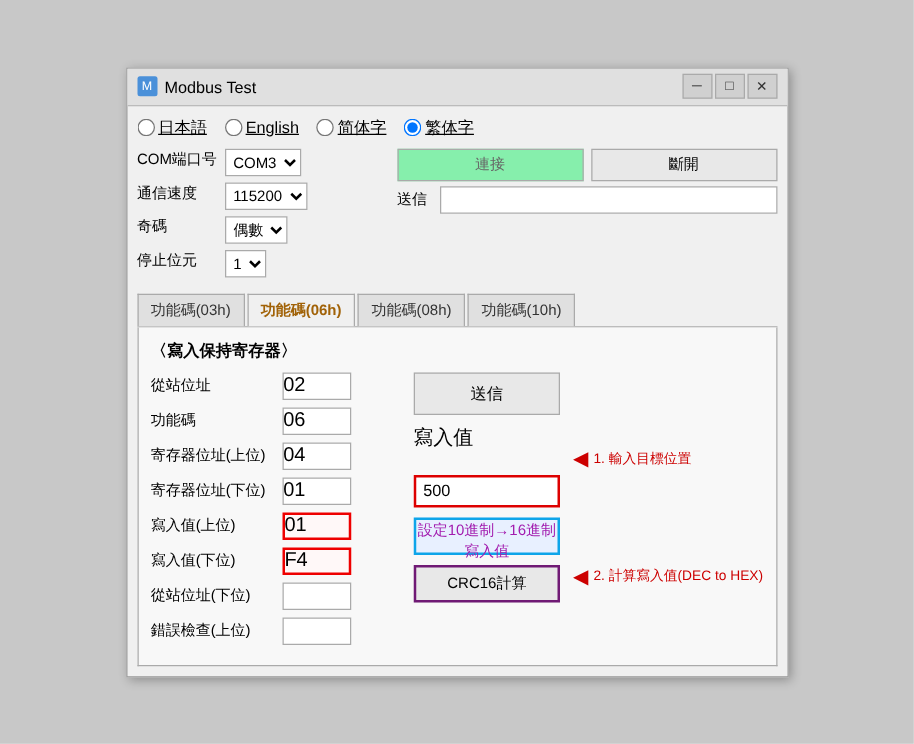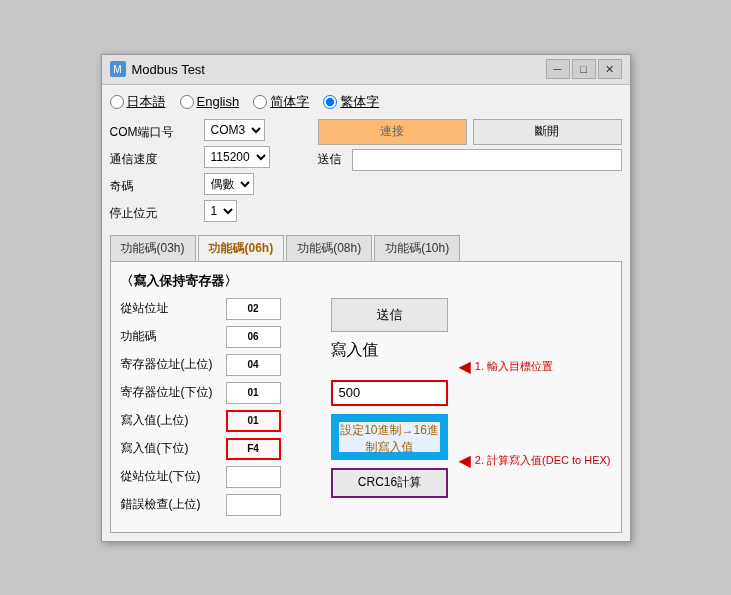--- a/index.html
+++ b/index.html
@@ -90,23 +90,22 @@
       gap: 8px;
     }
     .left-form {
       flex: 0 0 200px;
     }
     .right-form {
       flex: 1;
     }
     .form-row {
       display: flex;
-      align-items: flex-end;
+      align-items: flex-start;
       margin-bottom: 5px;
-      gap: 24px;
     }
     .form-label {
       width: 70px;
       font-size: 12px;
       color: #000;
     }
     .form-select {
       height: 22px;
       font-size: 12px;
       border: 1px solid #aaa;
@@ -145,21 +144,21 @@
       resize: none;
     }
     .conn-buttons {
       display: flex;
       gap: 6px;
       margin-bottom: 4px;
     }
     .conn-btn {
       flex: 1;
       height: 26px;
-      background: #fdba74;
+      background: #86efac;
       border: 1px solid #aaa;
       font-size: 12px;
       cursor: pointer;
       color: #666;
     }
     .conn-btn.active {
       background: #e8e8e8;
       color: #000;
       cursor: pointer;
     }
@@ -216,23 +215,22 @@
     .field-label {
       width: 105px;
       font-size: 12px;
       color: #000;
     }
     .field-input {
       width: 55px;
       height: 22px;
       border: 1px solid #aaa;
       background: white;
-      text-align: center;
-      font-size: 10px;
-      font-weight: bold;
+      text-align: left;
+      font-size: 16px;
     }
     .field-input.highlight-red {
       border: 2px solid #e00;
       background: #fff8f8;
     }
     .send-big-btn {
       width: 100%;
       height: 34px;
       background: #e8e8e8;
       border: 1px solid #aaa;
@@ -247,26 +245,26 @@
     .write-value-input {
       width: 100%;
       height: 26px;
       border: 2px solid #d00;
       padding: 0 6px;
       font-size: 13px;
       background: white;
     }
     .calc-btn {
       width: 100%;
-      height: 46px;
-      border: 8px solid #0ea5e9;
+      height: 30px;
+      border: 2px solid #0ea5e9;
       background: #e8f0ff;
       font-size: 12px;
       cursor: pointer;
-      color: #a16207;
+      color: #a21caf;
     }
     .crc-btn {
       width: 100%;
       height: 30px;
       background: #e8e8e8;
       border: 2px solid #701a75;
       font-size: 12px;
       cursor: pointer;
       color: #000;
     }

